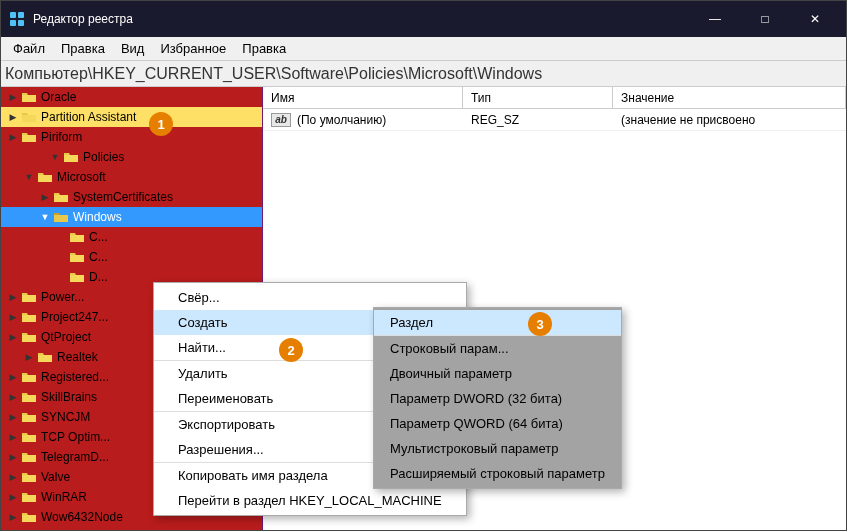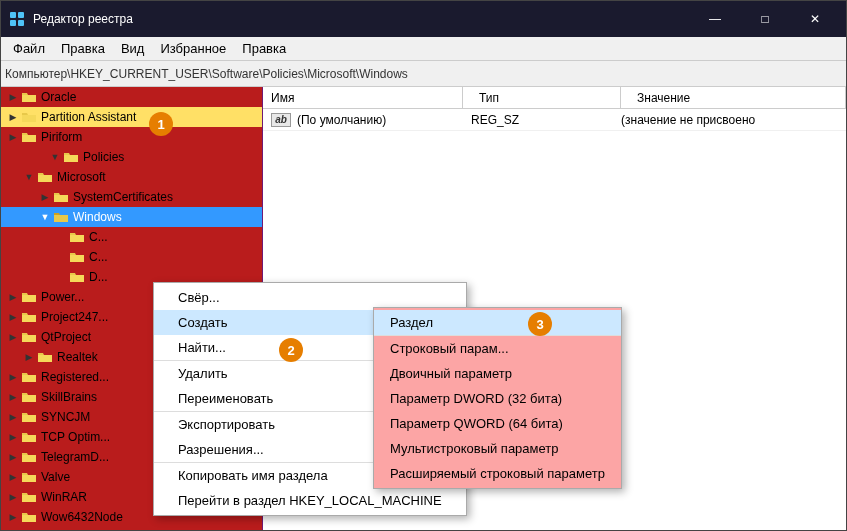--- a/index.html
+++ b/index.html
@@ -80,21 +80,21 @@
     .address-bar {
       background: #f0f0f0;
       height: 26px;
       display: flex;
       align-items: center;
       padding: 2px 4px;
       border-bottom: 1px solid #ccc;
       flex-shrink: 0;
     }
     .address-label {
-      font-size: 12px;
+      font-size: 16px;
       color: #333;
     }
 
     
     .main-content {
       display: flex;
       flex: 1;
       overflow: hidden;
     }
 
@@ -155,21 +155,20 @@
       overflow: hidden;
     }
 
     .right-panel-header {
       display: flex;
       background: white;
       border-bottom: 1px solid #ccc;
       height: 22px;
       align-items: center;
       flex-shrink: 0;
-      gap: 8px;
     }
     .col-header {
       font-size: 12px;
       font-weight: normal;
       padding: 0 8px;
       height: 100%;
       display: flex;
       align-items: center;
       border-right: 1px solid #ccc;
     }
@@ -234,21 +233,21 @@
       display: flex;
       align-items: center;
       justify-content: space-between;
       position: relative;
     }
     .ctx-item.separator-before { border-top: 1px solid #ddd; }
     .ctx-item.highlighted-item { background: #cce8ff; }
     .ctx-arrow { font-size: 10px; color: #555; }
 
     .submenu {
-      background: #fca5a5;
+      background: #a3a3a3;
       border: 1px solid #aaa;
       box-shadow: 3px 3px 8px rgba(0,0,0,0.3);
       min-width: 220px;
       font-size: 13px;
       padding: 2px 0;
       position: absolute;
       left: 220px;
       top: 25px;
     }
 

